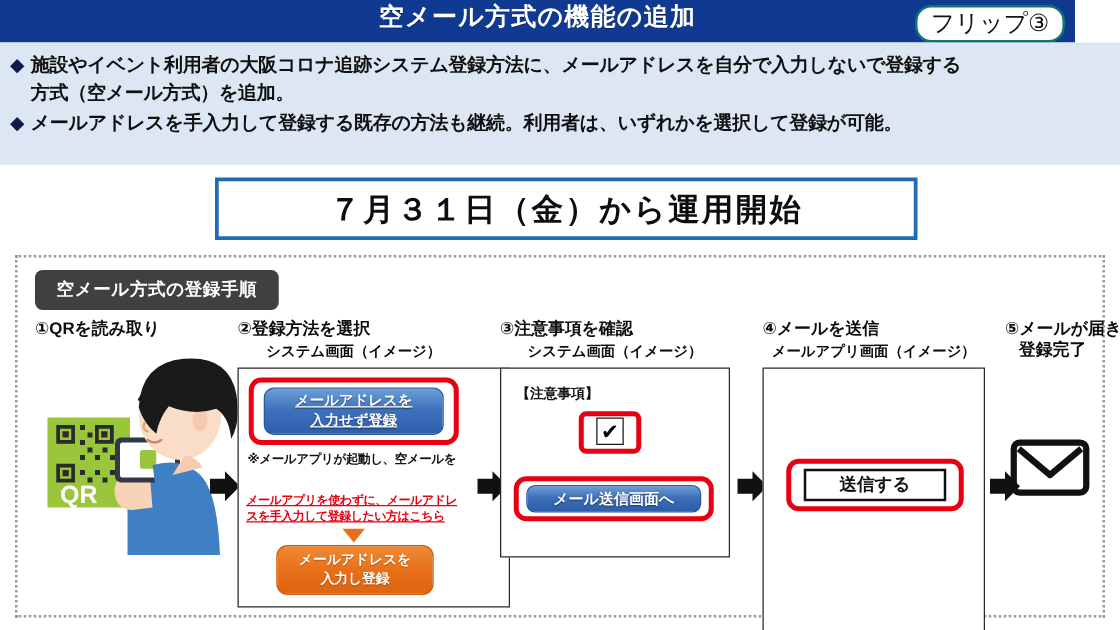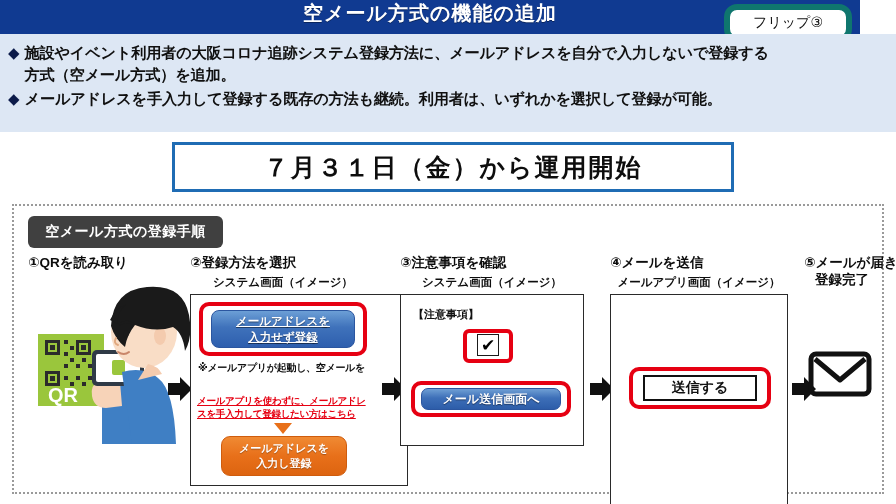--- a/index.html
+++ b/index.html
@@ -29,26 +29,26 @@
     font-size: 20px;
     font-weight: bold;
     letter-spacing: 1px;
     text-shadow: 0 1px 0 rgba(0,0,0,0.35);
   }
   .flip-badge {
     position: absolute;
     right: 8px; top: 4px;
     width: 116px; height: 26px;
     background: #ffffff;
-    border: 6px solid #0f766e;
+    border: 2px solid #0f766e;
     border-radius: 13px;
     display: flex;
     align-items: center;
     justify-content: center;
-    font-size: 14px;
+    font-size: 19px;
     color: #111111;
   }
 
   
   .bullet-block {
     position: absolute;
     left: 0; top: 34px;
     width: 896px; height: 98px;
     background: #dde7f4;
     box-sizing: border-box;

